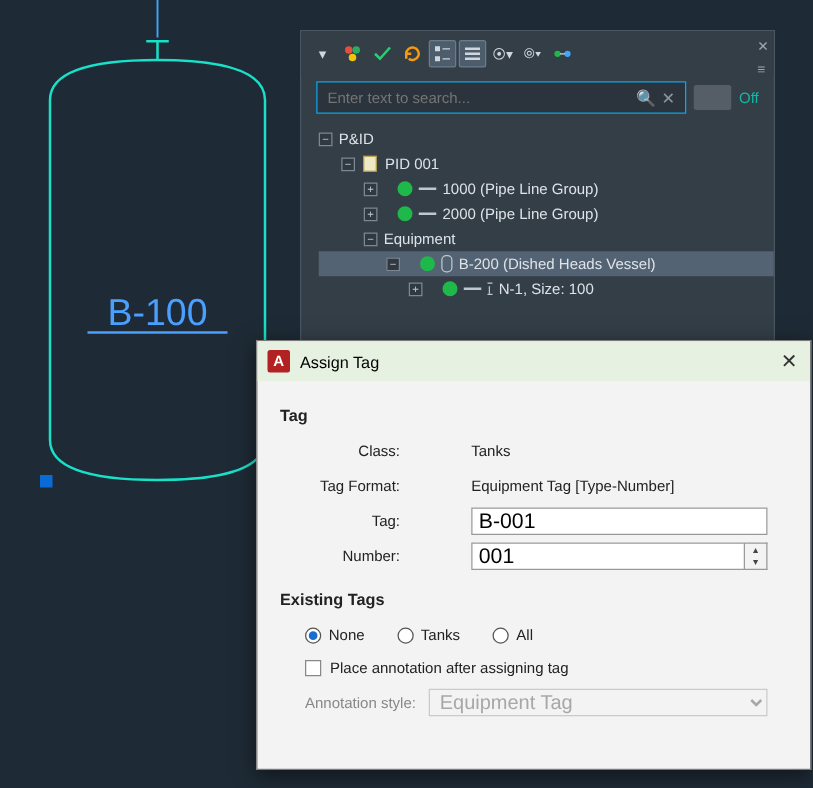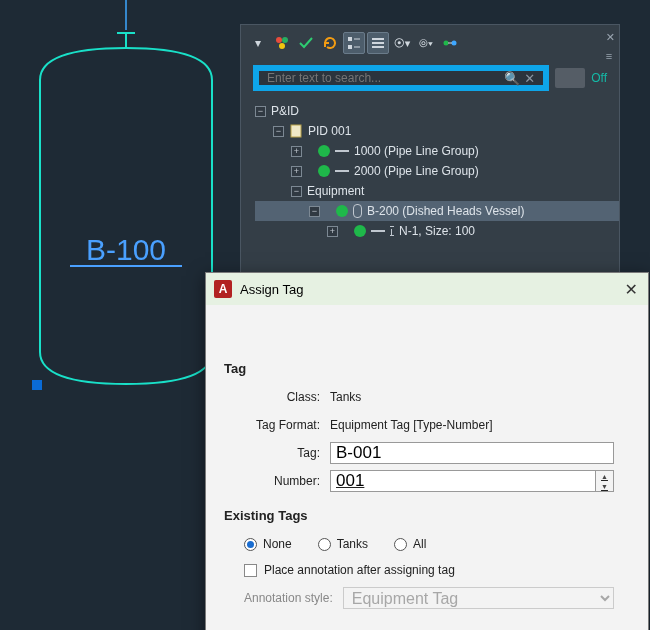--- a/index.html
+++ b/index.html
@@ -12,21 +12,21 @@
   .vessel-svg { position: absolute; left: 2px; top: 0; }
 
   
   .side-panel { position: absolute; left: 240px; top: 24px; width: 380px; height: 260px; background: #343e47; border: 1px solid #4a5662; }
   .toolbar { display: flex; align-items: center; height: 36px; padding: 0 6px; gap: 2px; background: #343e47; }
   .tbtn { width: 22px; height: 22px; display: flex; align-items: center; justify-content: center; font-size: 12px; border-radius: 2px; }
   .tbtn.active { background: #4d5d6b; border: 1px solid #6a7b8a; }
   .panel-ctrl { position: absolute; right: 4px; top: 6px; display: flex; flex-direction: column; gap: 6px; color: #9aa5b0; font-size: 11px; }
 
   .search-row { display: flex; align-items: center; padding: 4px 12px 8px 12px; gap: 6px; }
-  .search-box { flex: 1; background: #2b343d; border: 6px solid #0ea5e9; height: 26px; display: flex; align-items: center; padding: 0 8px; }
+  .search-box { flex: 1; background: #2b343d; border: 1px solid #0ea5e9; height: 26px; display: flex; align-items: center; padding: 0 8px; }
   .search-box input { background: transparent; border: none; color: #8a96a2; font-size: 12px; flex: 1; outline: none; }
   .search-box .sicon { color: #8a96a2; font-size: 13px; margin-left: 4px; }
   .toggle-bg { width: 30px; height: 20px; background: #555d66; border-radius: 2px; }
   .toggle-lbl { color: #14b8a6; font-size: 12px; text-align: right; }
 
   .tree { padding: 2px 0 6px 14px; color: #dde3e9; font-size: 12px; }
   .tree-row { display: flex; align-items: center; height: 20px; gap: 5px; padding-right: 10px; white-space: nowrap; }
   .tree-row.sel { background: #536373; }
   .plusminus { width: 11px; height: 11px; border: 1px solid #7c8893; display: inline-flex; align-items: center; justify-content: center; font-size: 9px; line-height: 1; color: #c0c7cf; background: #303942; }
   .tree-icon { width: 14px; height: 14px; display: inline-flex; align-items: center; justify-content: center; }
@@ -37,27 +37,27 @@
   .noz-ico::after{content:"";position:absolute;left:1px;top:2px;width:1px;height:6px;background:#c0c7cf;}
   .ind { display:inline-block; }
 
   
   .dialog { position: absolute; left: 205px; top: 272px; width: 444px; background: #f3f3f3; border: 1px solid #7a7a7a; box-shadow: 0 4px 16px rgba(0,0,0,0.5); }
   .dlg-title { display: flex; align-items: center; height: 32px; background: #e6f1e2; padding: 0 10px 0 8px; gap: 8px; }
   .app-icon { width: 18px; height: 18px; background: #b22222; border-radius: 2px; color: #fff; font-weight: bold; font-size: 12px; display: flex; align-items: center; justify-content: center; }
   .dlg-title-text { flex: 1; font-size: 13px; color: #000000; }
   .dlg-close { font-size: 16px; color: #333; cursor: pointer; }
 
-  .dlg-body { padding: 14px 34px 12px 18px; color: #222; font-size: 12px; margin-top: 36px; }
+  .dlg-body { padding: 14px 34px 12px 18px; color: #222; font-size: 12px; }
   .section { font-weight: bold; font-size: 13px; margin: 6px 0 8px 0; }
-  .form-row { display: flex; align-items: center; height: 26px; margin: 2px 0; }
+  .form-row { display: flex; align-items: center; height: 26px; margin: 2px 0; gap: 47px; }
   .form-row label { width: 106px; text-align: right; padding-right: 10px; }
   .form-row .val { flex: 1; }
   .form-row input[type=text] { width: 100%; height: 22px; border: 1px solid #999; background: #fff; padding: 0 5px; font-size: 17px; }
-  .num-wrap { display: flex; width: 100%; text-decoration: underline; }
+  .num-wrap { display: flex; width: 100%; }
   .num-wrap input { flex: 1; }
   .spinner { width: 18px; height: 22px; border: 1px solid #999; border-left: 0; background: #f3f3f3; display:flex; flex-direction:column; }
   .spinner span{flex:1;font-size:7px;display:flex;align-items:center;justify-content:center;color:#444;}
 
   .radio-row { display: flex; gap: 26px; padding: 6px 0 10px 20px; align-items: center; }
   .radio-item { display: flex; align-items: center; gap: 6px; font-size: 12px; }
   .radio { width: 13px; height: 13px; border: 1px solid #555; border-radius: 50%; display:inline-flex; align-items:center; justify-content:center; background:#fff;}
   .radio.checked::after{content:"";width:7px;height:7px;border-radius:50%;background:#1a6dd0;}
 
   .check-row { display: flex; align-items: center; gap: 7px; padding: 2px 0 10px 20px; font-size: 12px; }

